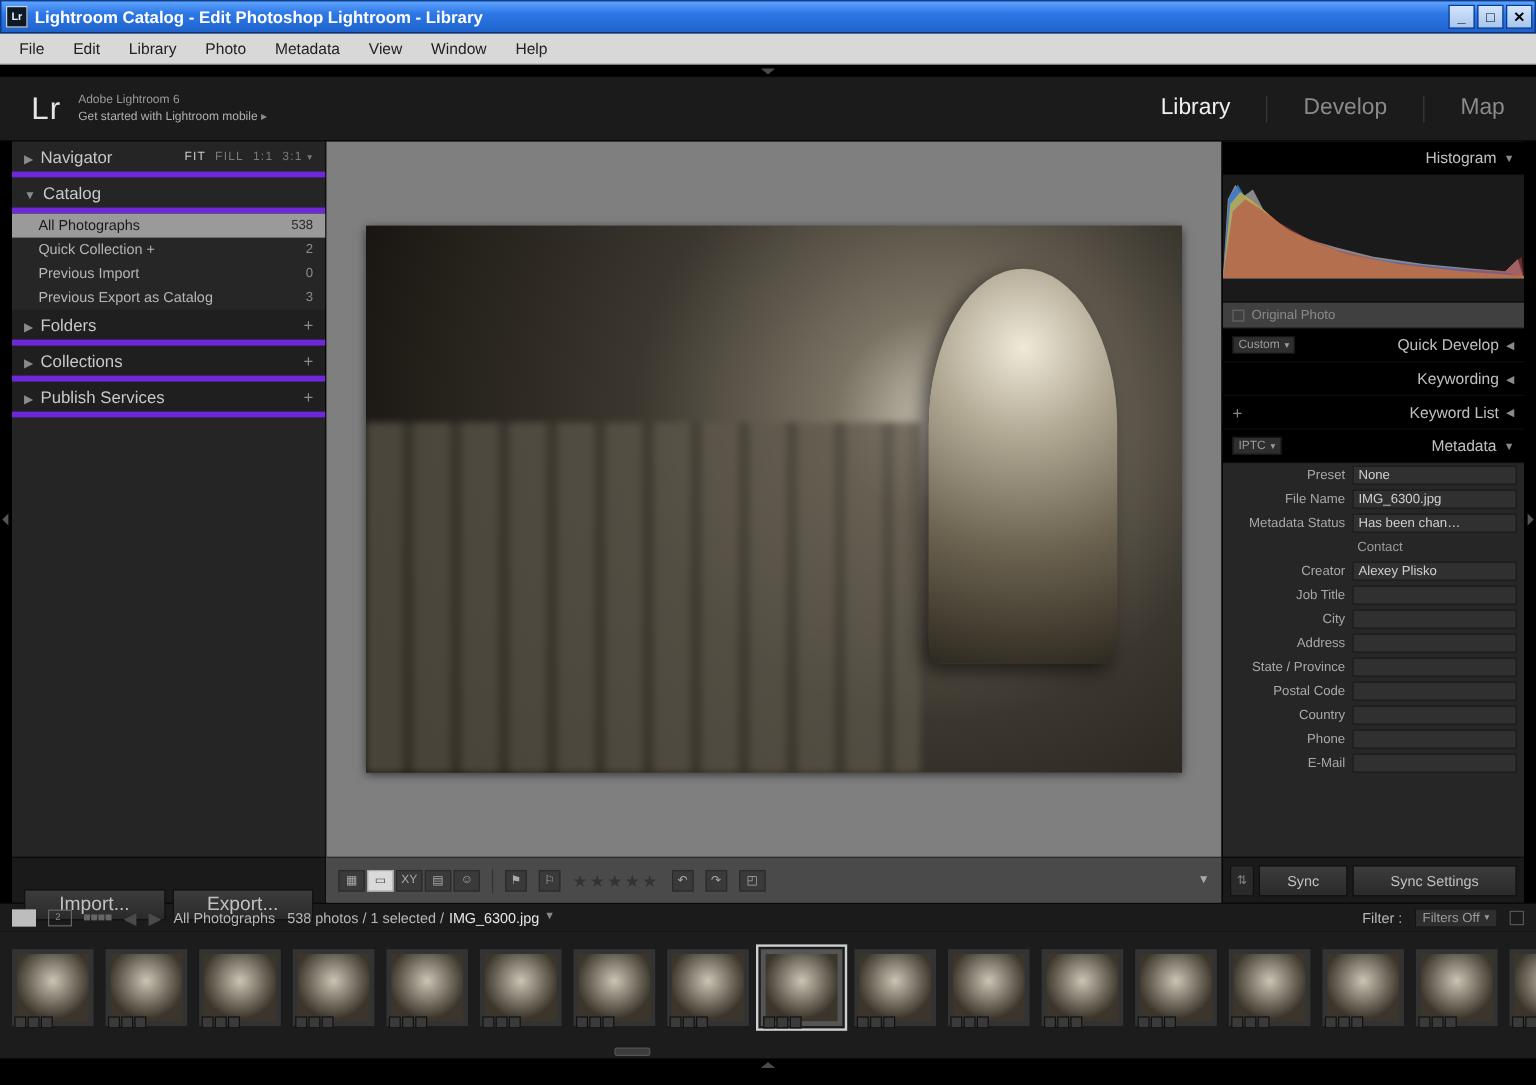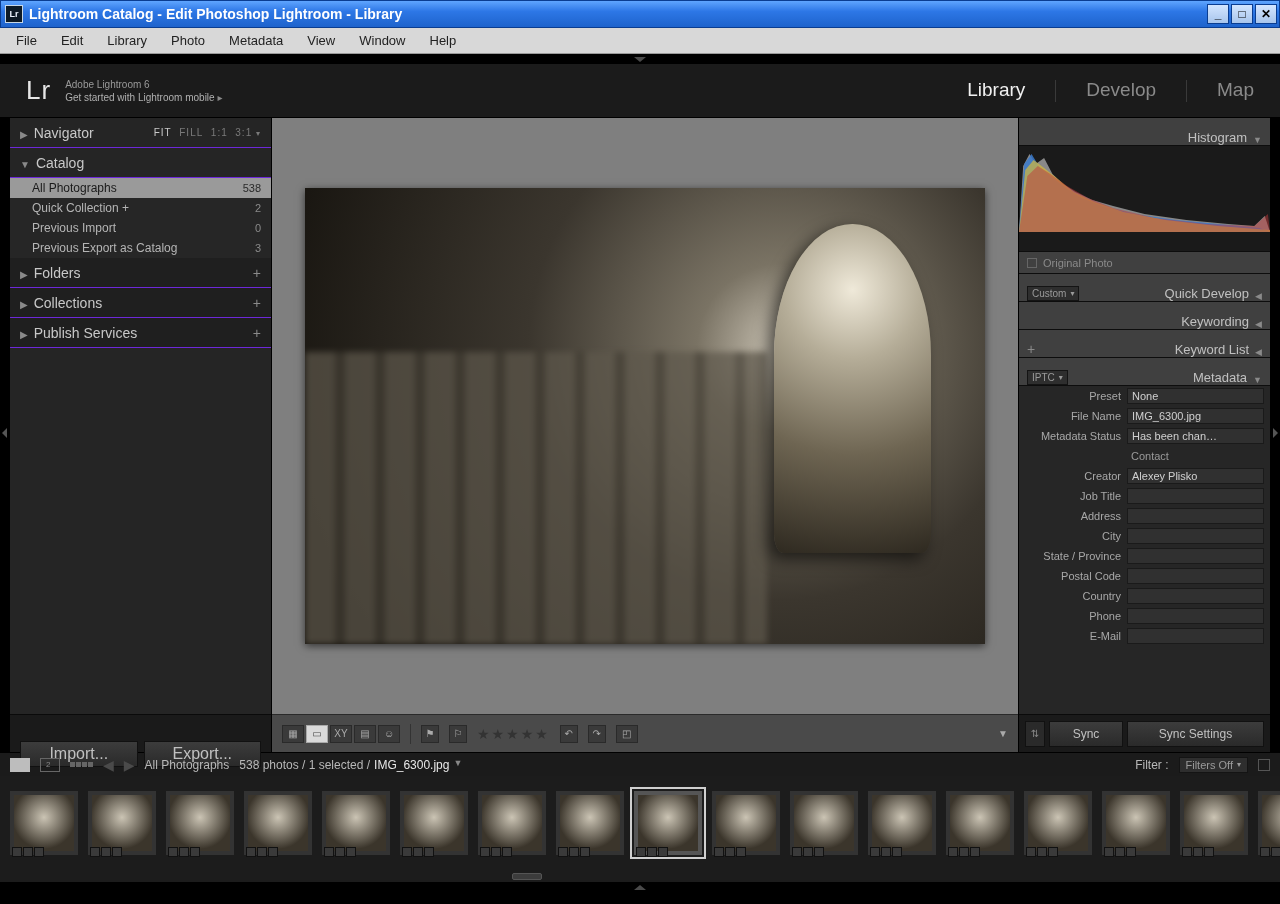--- a/index.html
+++ b/index.html
@@ -28,21 +28,21 @@
   .modules span.active{color:#f0f0f0;}
   .modules .sep{width:1px;height:22px;background:#3a3a3a;align-self:center;}
   
   .workspace{display:flex;height:634px;}
   .side-grip{width:10px;background:#000;}
   .side-grip::before{content:"";display:block;position:relative;top:310px;width:0;height:0;}
   .side-grip.left::before{border-top:5px solid transparent;border-bottom:5px solid transparent;border-right:5px solid #555;margin-left:2px;}
   .side-grip.right::before{border-top:5px solid transparent;border-bottom:5px solid transparent;border-left:5px solid #555;margin-left:3px;}
   
   .left-panel{width:262px;background:#1f1f1f;border-right:1px solid #000;display:flex;flex-direction:column;}
-  .panel-header,.panel-section{display:flex;align-items:center;justify-content:space-between;height:30px;padding:0 10px;font-size:14px;color:#c8c8c8;border-bottom:1px solid #6d28d9;}
+  .panel-header,.panel-section{display:flex;align-items:center;justify-content:space-between;height:30px;padding:0 10px;font-size:14px;color:#c8c8c8;border-bottom:5px solid #6d28d9;}
   .panel-header{background:#252525;}
   .nav-opts{font-size:10px;color:#7a7a7a;letter-spacing:1px;}
   .nav-opts b{color:#cacaca;font-weight:normal;}
   .nav-opts .tri{font-size:8px;}
   .tri-right{font-size:10px;color:#8a8a8a;margin-right:6px;}
   .tri-down{font-size:10px;color:#8a8a8a;margin-right:6px;}
   .plus{font-size:14px;color:#8a8a8a;}
   .catalog-list{background:#262626;}
   .catalog-row{display:flex;justify-content:space-between;align-items:center;height:20px;font-size:12px;color:#b5b5b5;padding:0 10px 0 22px;}
   .catalog-row.selected{background:#9a9a9a;color:#1a1a1a;}
@@ -61,21 +61,21 @@
   .tb-icon{width:22px;height:18px;border:1px solid #2a2a2a;background:#3a3a3a;display:flex;align-items:center;justify-content:center;font-size:10px;color:#aaa;}
   .tb-icon.active{background:#dadada;border-color:#aaa;color:#444;}
   .tb-icon.tiny{width:18px;}
   .tb-group{display:flex;gap:2px;}
   .tb-sep{width:1px;height:20px;background:#333;}
   .stars{color:#333;font-size:14px;letter-spacing:2px;}
   .tb-spacer{flex:1;}
   .tb-chevron{color:#aaa;font-size:10px;}
   
   .right-panel{width:252px;background:#222;border-left:1px solid #000;display:flex;flex-direction:column;overflow:hidden;}
-  .panel-hdr-r{height:28px;display:flex;align-items:flex-end;justify-content:flex-end;padding:0 8px;font-size:13px;color:#c0c0c0;border-bottom:1px solid #0d0d0d;background:#404040;}
+  .panel-hdr-r{height:28px;display:flex;align-items:center;justify-content:flex-end;padding:0 8px;font-size:13px;color:#c0c0c0;border-bottom:1px solid #0d0d0d;background:#000000;}
   .panel-hdr-r .tri{font-size:9px;margin-left:6px;color:#8a8a8a;}
   .panel-hdr-r .small-sel{background:#2e2e2e;border:1px solid #141414;color:#9a9a9a;font-size:10px;padding:1px 4px;margin-right:auto;display:flex;align-items:center;gap:4px;}
   .panel-hdr-r .small-sel::after{content:"▾";font-size:8px;}
   .panel-hdr-r .add-btn{margin-right:auto;font-size:14px;color:#8a8a8a;}
   .histogram{height:106px;background:#1a1a1a;border-bottom:1px solid #0d0d0d;position:relative;}
   .histogram svg{width:100%;height:86px;display:block;}
   .original-row{height:22px;display:flex;align-items:center;gap:6px;padding:0 8px;font-size:11px;color:#8a8a8a;background:#404040;border-bottom:1px solid #0d0d0d;}
   .original-row .chk{width:10px;height:10px;border:1px solid #666;}
   .meta-body{flex:1;overflow:hidden;background:#262626;}
   .meta-row{display:flex;font-size:11px;height:20px;align-items:center;}
@@ -291,25 +291,25 @@
         </div>
         <div class="meta-row">
           <div class="meta-label">Creator</div>
           <div class="meta-val">Alexey Plisko</div>
         </div>
         <div class="meta-row">
           <div class="meta-label">Job Title</div>
           <div class="meta-val"></div>
         </div>
         <div class="meta-row">
+          <div class="meta-label">City</div>
+          <div class="meta-val"></div>
+        </div>
+        <div class="meta-row">
           <div class="meta-label">Address</div>
-          <div class="meta-val"></div>
-        </div>
-        <div class="meta-row">
-          <div class="meta-label">City</div>
           <div class="meta-val"></div>
         </div>
         <div class="meta-row">
           <div class="meta-label">State / Province</div>
           <div class="meta-val"></div>
         </div>
         <div class="meta-row">
           <div class="meta-label">Postal Code</div>
           <div class="meta-val"></div>
         </div>

